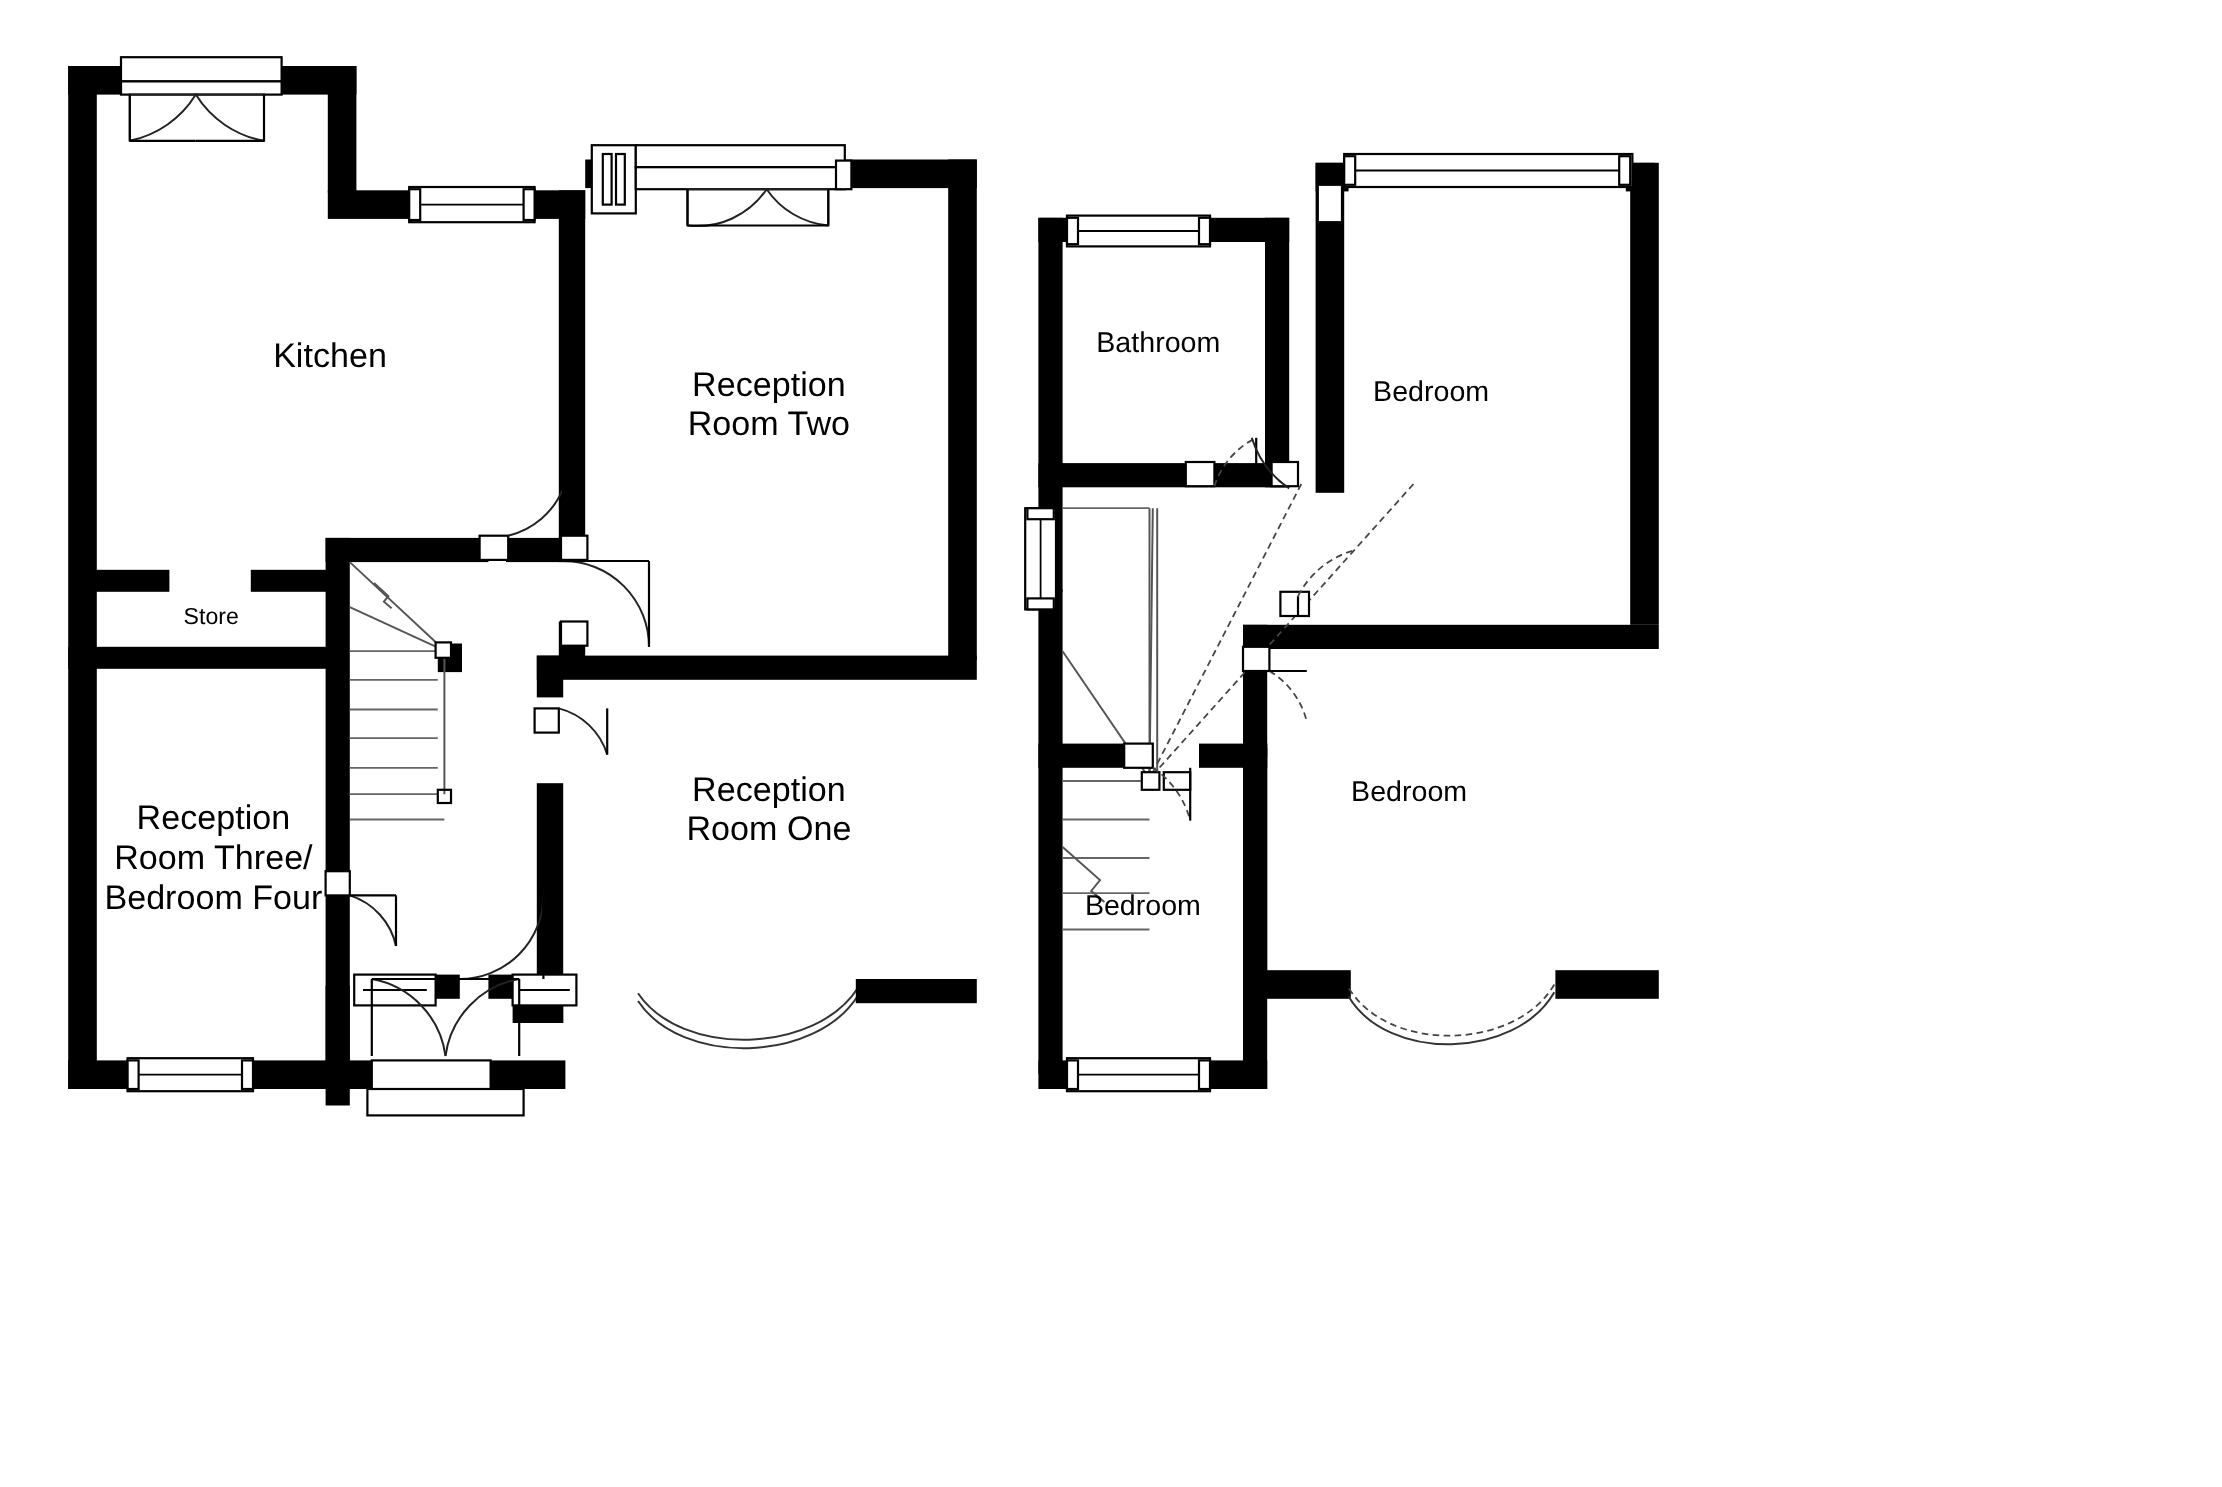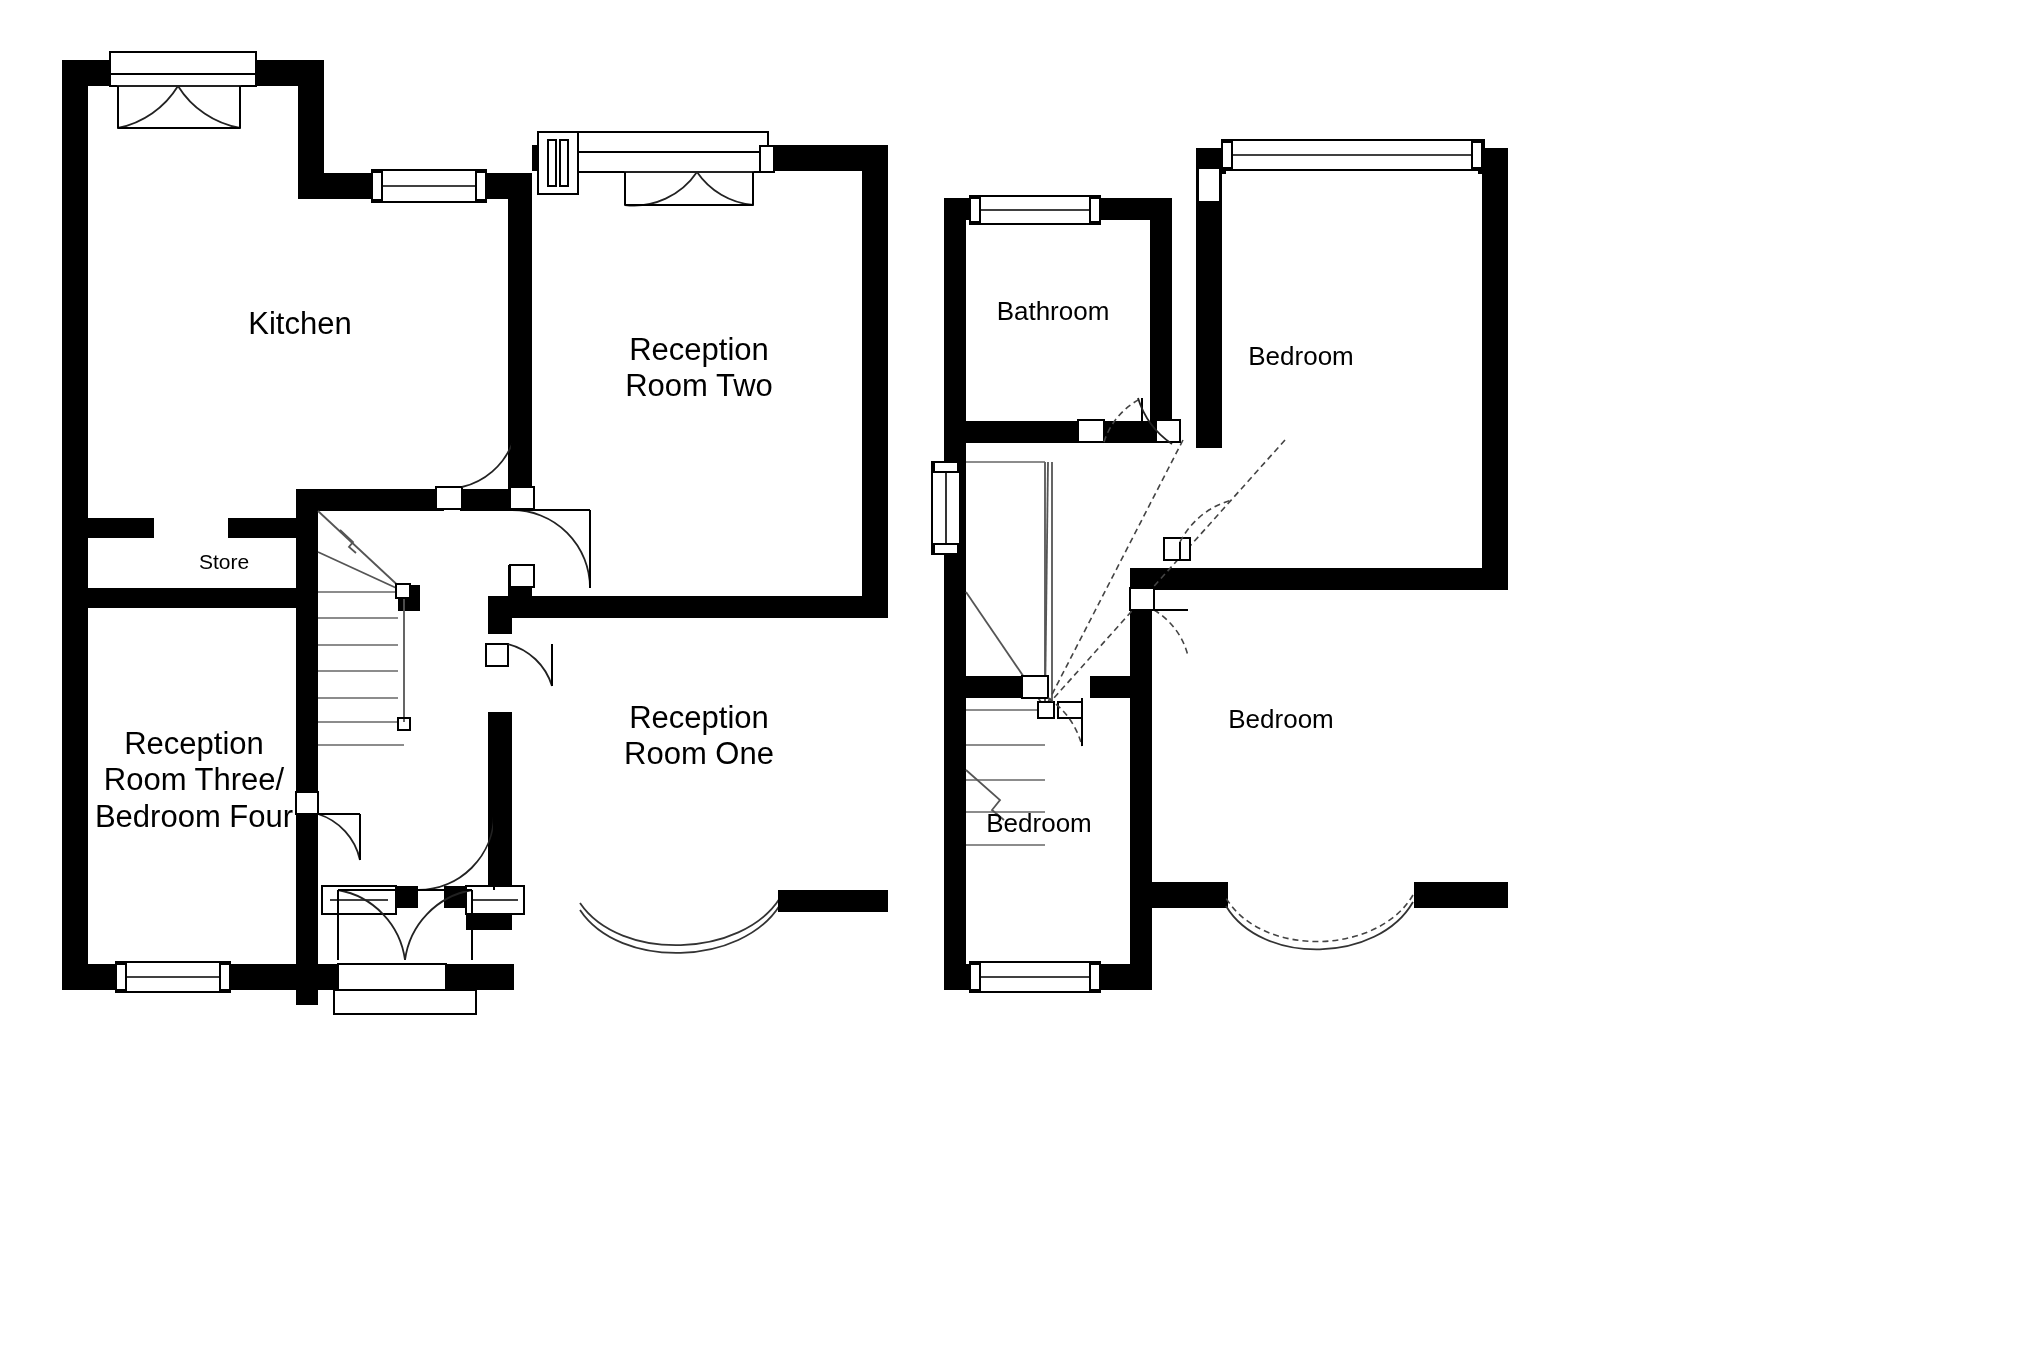--- a/index.html
+++ b/index.html
@@ -314,21 +314,21 @@
       <g>
         <path class="swing-dash" d="M 1413 895 C 1378 955 1262 958 1226 898" fill="none"></path>
         <path class="bay" d="M 1413 902 C 1378 963 1262 966 1226 906" fill="none"></path>
       </g>
 
     </g>
   </svg>
 
   <div class="room-label" style="left:300px; top:324px; font-size:31px;">Kitchen</div>
 
-  <div class="room-label" style="left:192px; top:562px; font-size:21px;margin-left:32px;">Store</div>
+  <div class="room-label" style="left:192px; top:562px; font-size:21px;">Store</div>
 
   <div class="room-label" style="left:194px; top:780px; font-size:31px;">Reception
 Room Three/
 Bedroom Four</div>
 
   <div class="room-label" style="left:699px; top:368px; font-size:31px;">Reception
 Room Two</div>
 
   <div class="room-label" style="left:699px; top:736px; font-size:31px;">Reception
 Room One</div>

